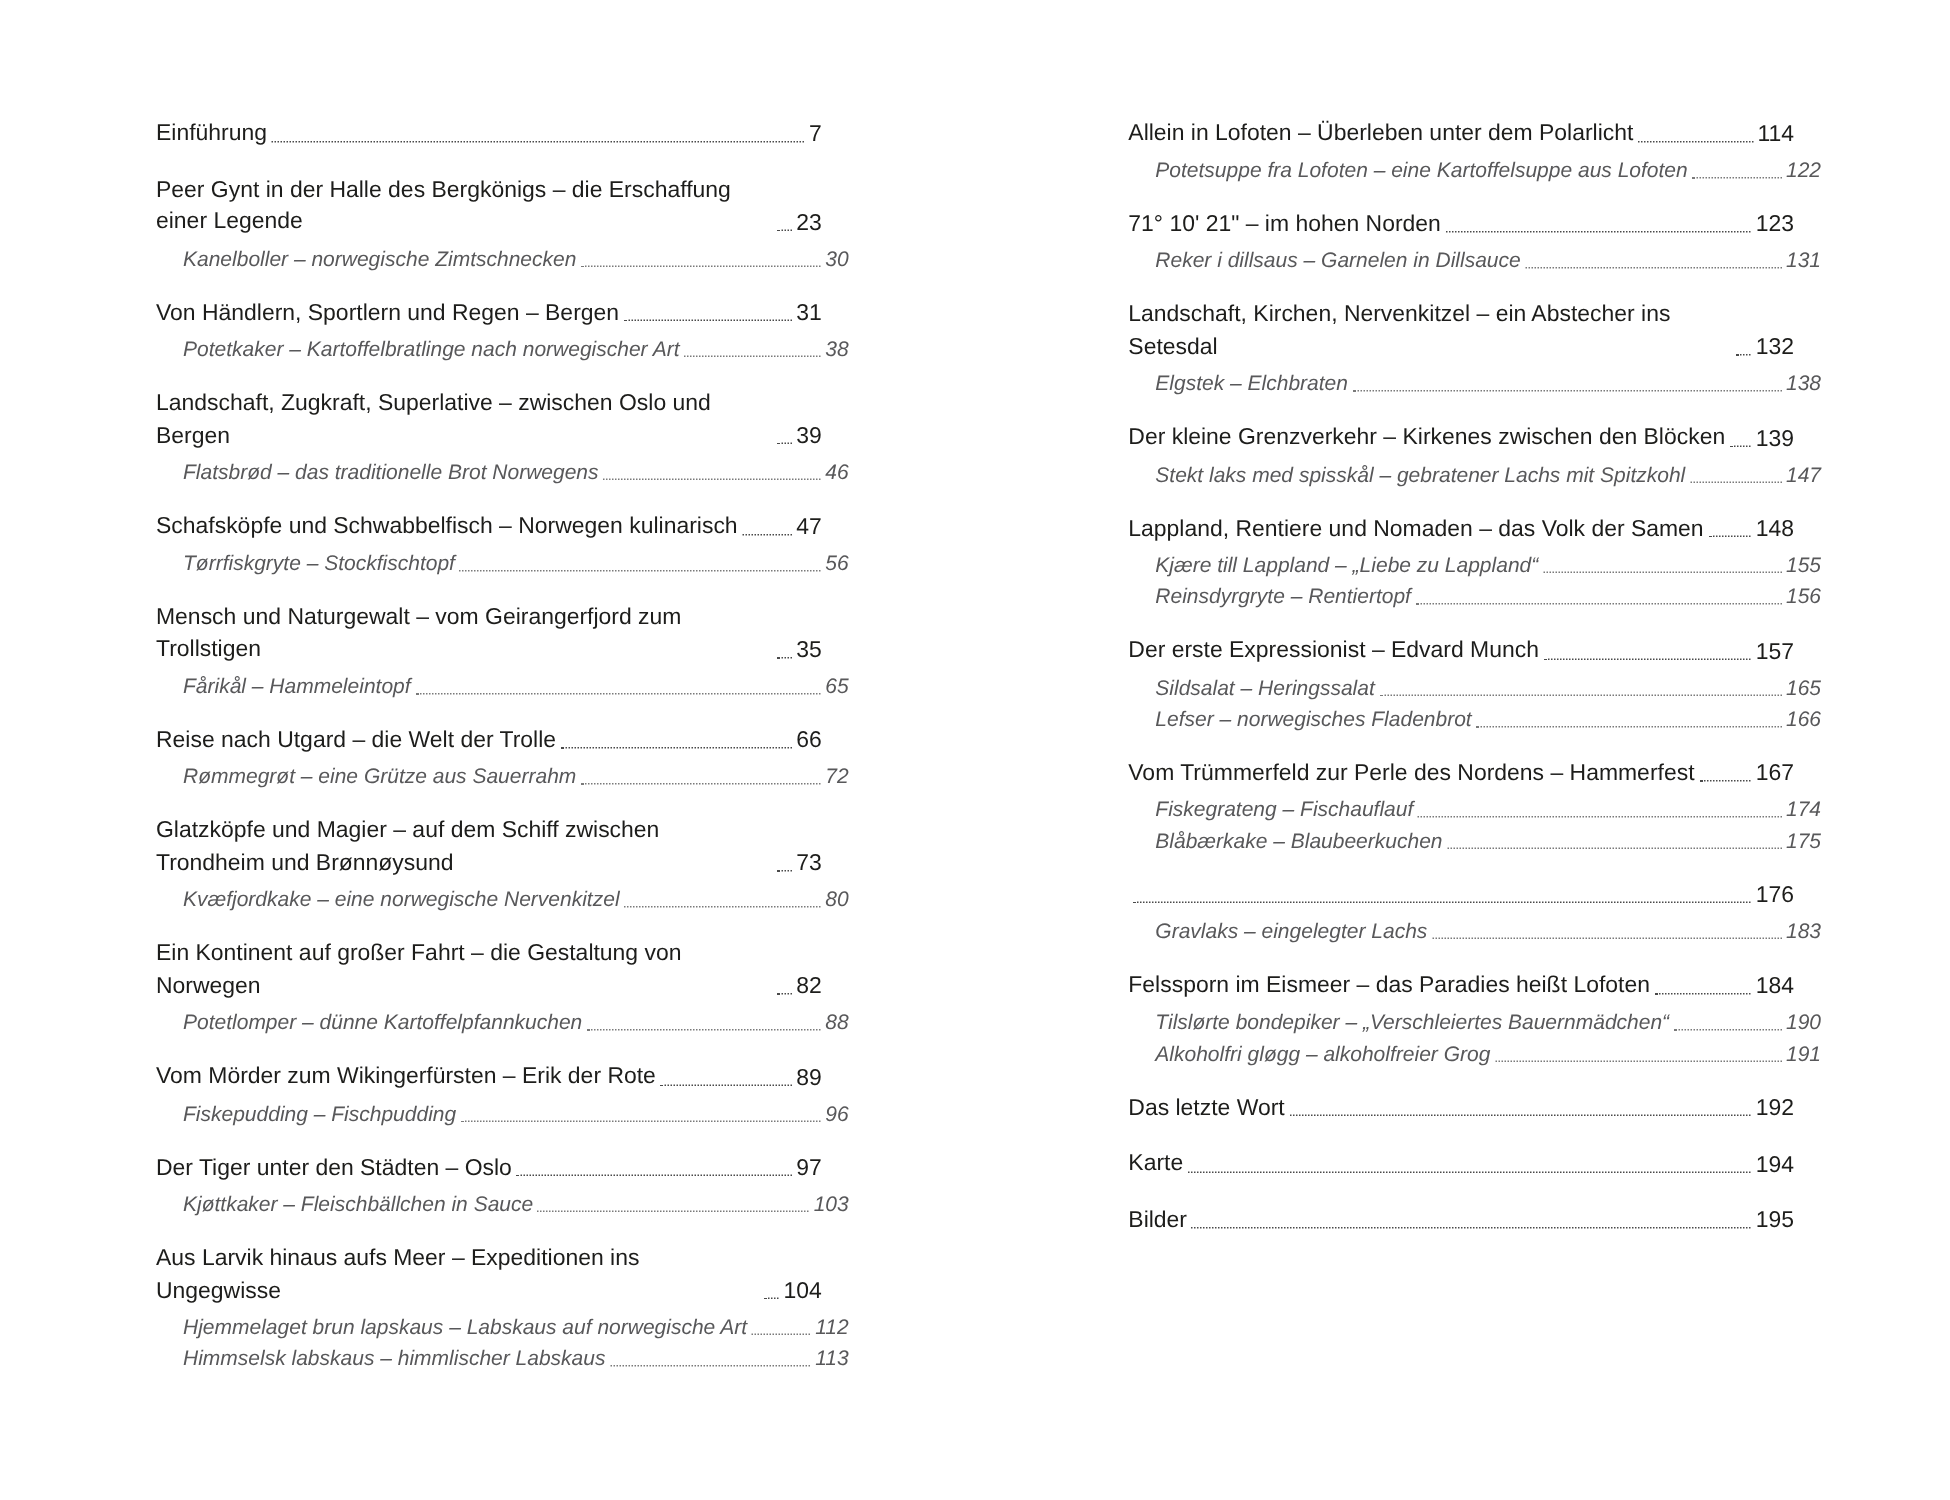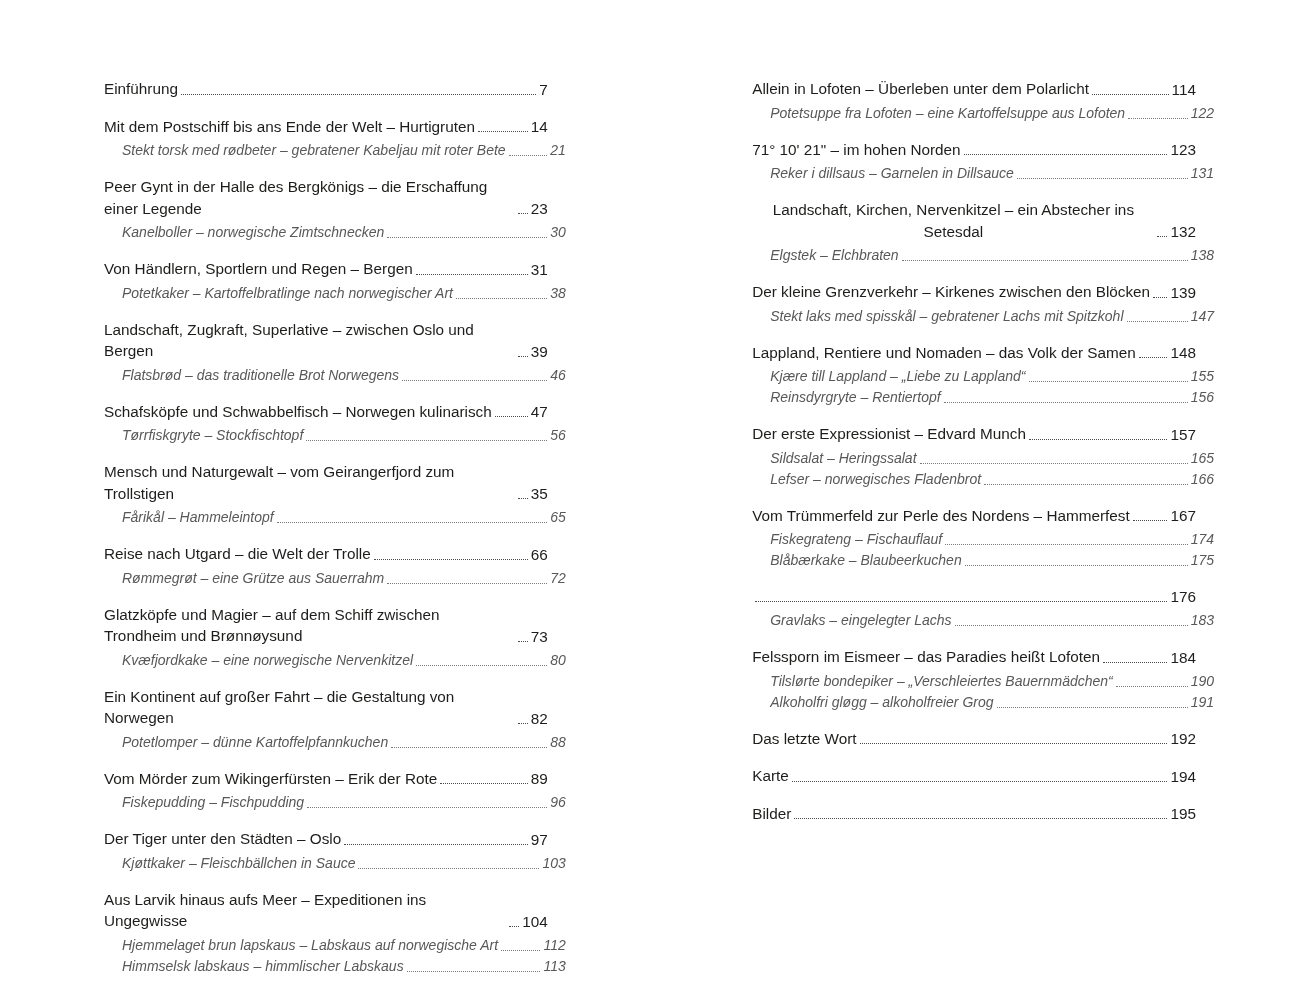--- a/index.html
+++ b/index.html
@@ -28,21 +28,20 @@
   }
   .column.left {
     width: 455px;
     padding-right: 0;
   }
   .column.spacer {
     width: 185px;
   }
   .column.right {
     width: 455px;
-    text-align: center;
   }
   .toc-entry {
     margin-bottom: 16px;
   }
   .line {
     display: flex;
     align-items: flex-end;
     width: 100%;
   }
   .label {
@@ -104,32 +103,20 @@
   <div class="column left" id="col-left">
       <div class="toc-entry">
         <div class="line chapter">
           <span class="label chapter-text">Einführung</span>
           <span class="dots"></span>
           <span class="pagenum">7</span>
         </div>
       </div>
       <div class="toc-entry">
         <div class="line chapter">
-          <span class="label chapter-text">Mit dem Postschiff bis ans Ende der Welt – Hurtigruten</span>
-          <span class="dots"></span>
-          <span class="pagenum">14</span>
-        </div>
-        <div class="line recipe">
-          <span class="label">Stekt torsk med rødbeter – gebratener Kabeljau mit roter Bete</span>
-          <span class="dots"></span>
-          <span class="pagenum">21</span>
-        </div>
-      </div>
-      <div class="toc-entry">
-        <div class="line chapter">
           <span class="label chapter-text">Peer Gynt in der Halle des Bergkönigs – die Erschaffung einer Legende</span>
           <span class="dots"></span>
           <span class="pagenum">23</span>
         </div>
         <div class="line recipe">
           <span class="label">Kanelboller – norwegische Zimtschnecken</span>
           <span class="dots"></span>
           <span class="pagenum">30</span>
         </div>
       </div>

